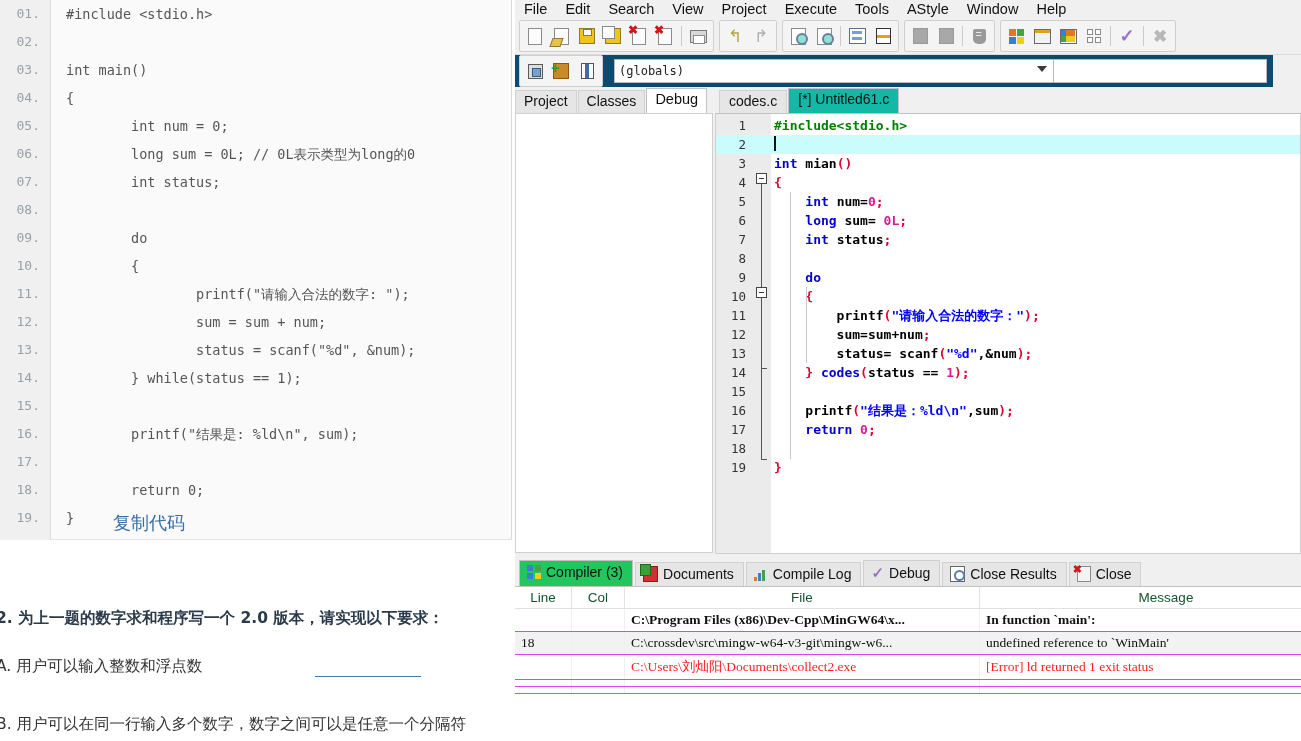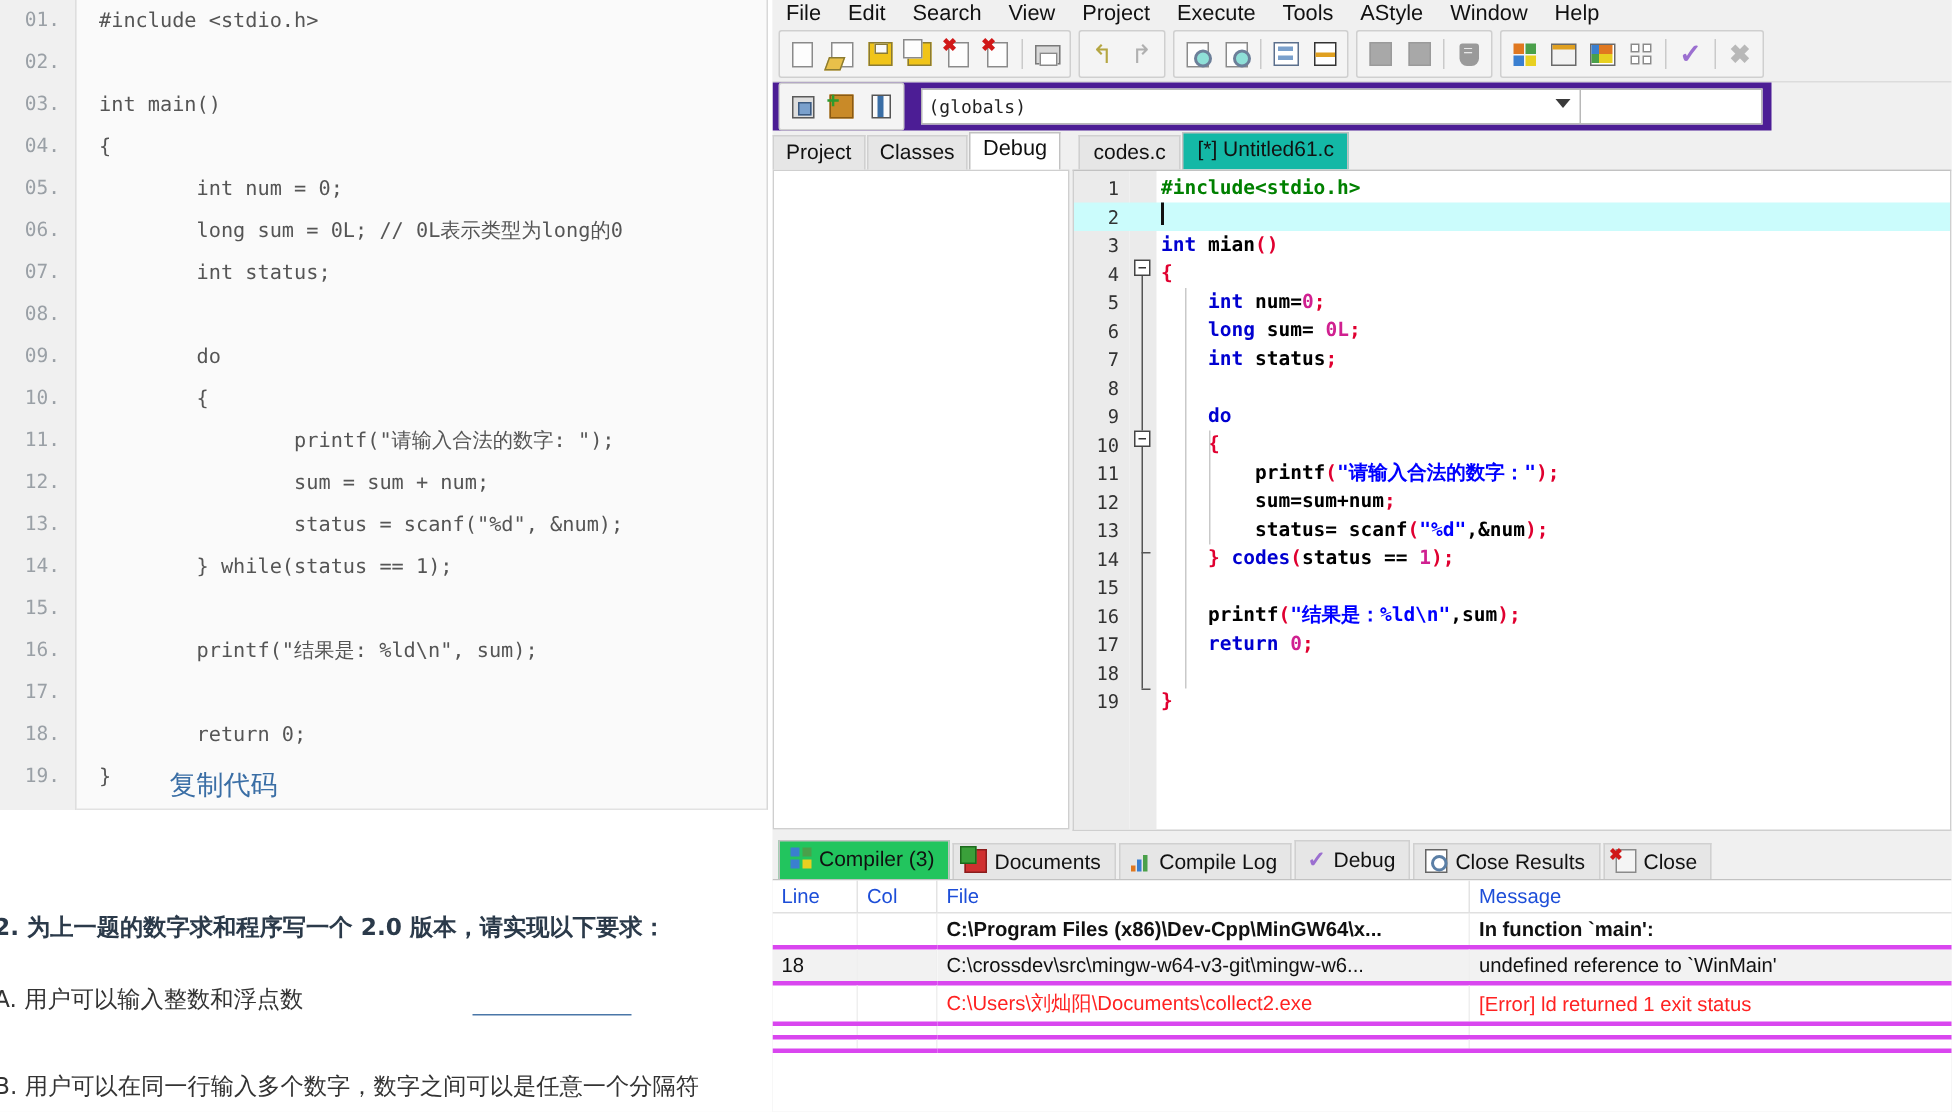--- a/index.html
+++ b/index.html
@@ -32,21 +32,21 @@
   .menubar{position:absolute;left:0;top:0;width:786px;height:18px;background:#f0f0f0;}
   .menubar ul{margin:0;padding:0;list-style:none;display:flex;align-items:flex-end;height:18px;}
   .menubar li{font-size:14.5px;color:#111;padding:0 9px 0 9px;font-family:"Liberation Sans",sans-serif;cursor:default;line-height:18px;}
 
   .toolbar{position:absolute;left:0;top:18px;width:786px;height:36px;background:#f0f0f0;border-bottom:1px solid #dcdcdc;}
   .tb-row{display:flex;align-items:center;height:36px;padding-left:4px;}
   .tbgrp{display:flex;align-items:center;height:30px;border:1px solid #cfcfcf;border-radius:2px;background:#f4f4f4;margin-right:5px;padding:0 2px;}
   .tbbtn{width:26px;height:26px;display:flex;align-items:center;justify-content:center;position:relative;cursor:pointer;}
   .sep{width:1px;height:20px;background:#cacaca;margin:0 3px;}
 
-  .toolbar2{position:absolute;left:0;top:55px;width:666px;height:32px;background:#4c1d95;}
+  .toolbar2{position:absolute;left:0;top:55px;width:758px;height:32px;background:#0c4a6e;}
   .tb2-inner{display:flex;align-items:center;height:32px;padding-left:4px;}
   .combo{height:22px;flex:0 0 430px;border:1px solid #b8b8b8;background:#fff;display:flex;align-items:center;padding:0 4px;margin-left:6px;font-family:"DejaVu Sans Mono","Liberation Mono",monospace;font-size:12px;color:#222;position:relative;}
   .combo .arrow{position:absolute;right:6px;top:6px;width:0;height:0;border-left:5px solid transparent;border-right:5px solid transparent;border-top:6px solid #3a3a3a;}
   .combo2{height:22px;flex:1 1 auto;border:1px solid #b8b8b8;border-left:0;background:#fff;margin-right:6px;}
 
   .leftdock{position:absolute;left:0;top:88px;width:198px;height:466px;}
   .ldtabs{display:flex;height:25px;align-items:flex-end;}
   .ldtab{font-size:14px;color:#111;padding:2px 8px 4px 8px;font-family:"Liberation Sans",sans-serif;cursor:pointer;background:#e6e6e6;border:1px solid #d0d0d0;border-bottom:none;margin-right:1px;}
   .ldtab.active{background:#ffffff;border-color:#c2c2c2;padding-bottom:6px;font-size:14.5px;}
   .ldbody{height:440px;background:#ffffff;border:1px solid #cfcfcf;box-sizing:border-box;}
@@ -77,22 +77,22 @@
   .foldtick{position:absolute;left:45px;width:6px;height:1px;background:#555;}
   .ed-indentline{position:absolute;width:1px;background:#c9c9c9;}
 
   .bottomdock{position:absolute;left:0;top:560px;width:786px;height:181px;background:#f0f0f0;}
   .bdtabs{display:flex;height:26px;align-items:flex-end;padding-left:4px;}
   .bdtab{display:flex;align-items:center;gap:5px;font-size:14px;color:#111;padding:3px 9px 4px 7px;font-family:"Liberation Sans",sans-serif;cursor:pointer;background:#e6e6e6;border:1px solid #d0d0d0;border-bottom:none;margin-right:2px;}
   .bdtab.active{background:#22c55e;border-color:#c2c2c2;padding-bottom:6px;}
   .bdbody{position:relative;height:155px;background:#ffffff;border-top:1px solid #c2c2c2;}
 
   table.results{border-collapse:collapse;width:786px;table-layout:fixed;}
-  table.results th{font-size:13.5px;font-weight:normal;color:#1d4ed8;text-align:left;padding:3px 6px;border-right:1px solid #e3e3e3;border-bottom:1px solid #e0e0e0;background:#fff;font-family:"Liberation Sans",sans-serif;}
-  table.results td{font-size:13.5px;color:#111;padding:3px 6px;border-right:1px solid #efefef;border-bottom:3px solid #d946ef;background:#fff;white-space:nowrap;overflow:hidden;text-overflow:clip;font-family:Liberation Sans, sans-serif;margin-left:17px;}
+  table.results th{font-size:13.5px;font-weight:normal;color:#14532d;text-align:center;padding:3px 6px;border-right:1px solid #e3e3e3;border-bottom:1px solid #e0e0e0;background:#fff;font-family:"Liberation Sans",sans-serif;}
+  table.results td{font-size:13.5px;color:#111;padding:3px 6px;border-right:1px solid #efefef;border-bottom:1px solid #d946ef;background:#fff;white-space:nowrap;overflow:hidden;text-overflow:clip;font-family:Liberation Serif, serif;margin-left:17px;}
   tr.bold td{font-weight:bold;}
   tr.sel td{background:#f2f2f2;}
   tr.err td{color:#ff2222;}
   .c-line{width:44px;}
   .c-col{width:40px;}
   .c-file{width:342px;}
   .c-msg{width:360px;}
   .ic-page{width:12px;height:15px;background:#fdfdfd;border:1px solid #8a8a8a;}
   .ic-openpage{width:13px;height:15px;background:#fdfdfd;border:1px solid #8a8a8a;position:relative;}
   .ic-openpage:after{content:"";position:absolute;left:-4px;bottom:-3px;width:9px;height:7px;background:#e8c04a;border:1px solid #8a7b33;transform:skewX(-20deg);}

